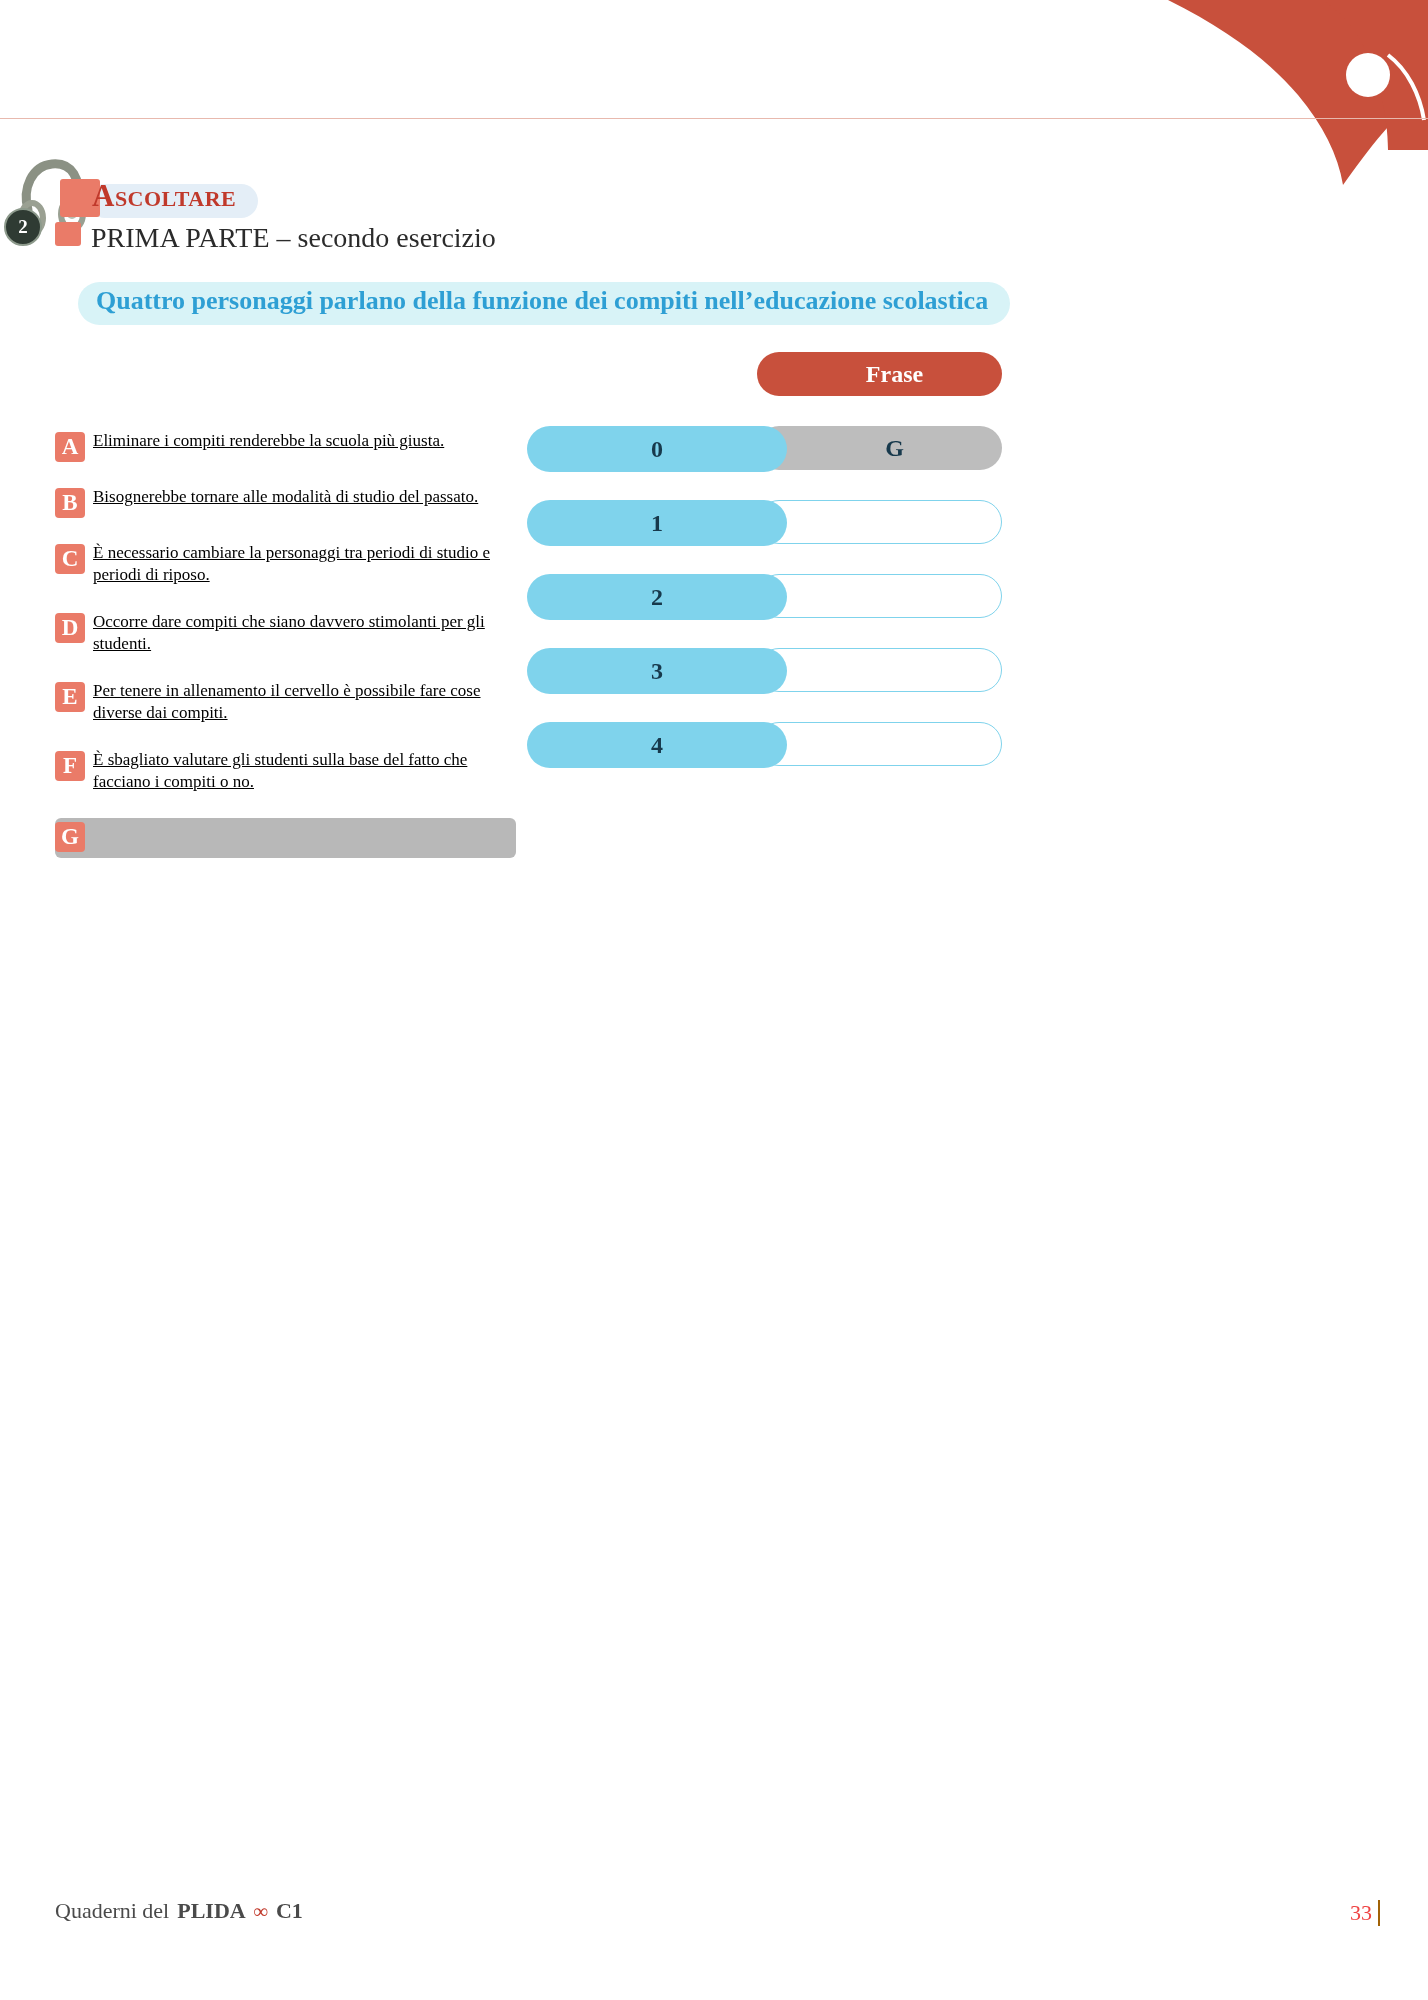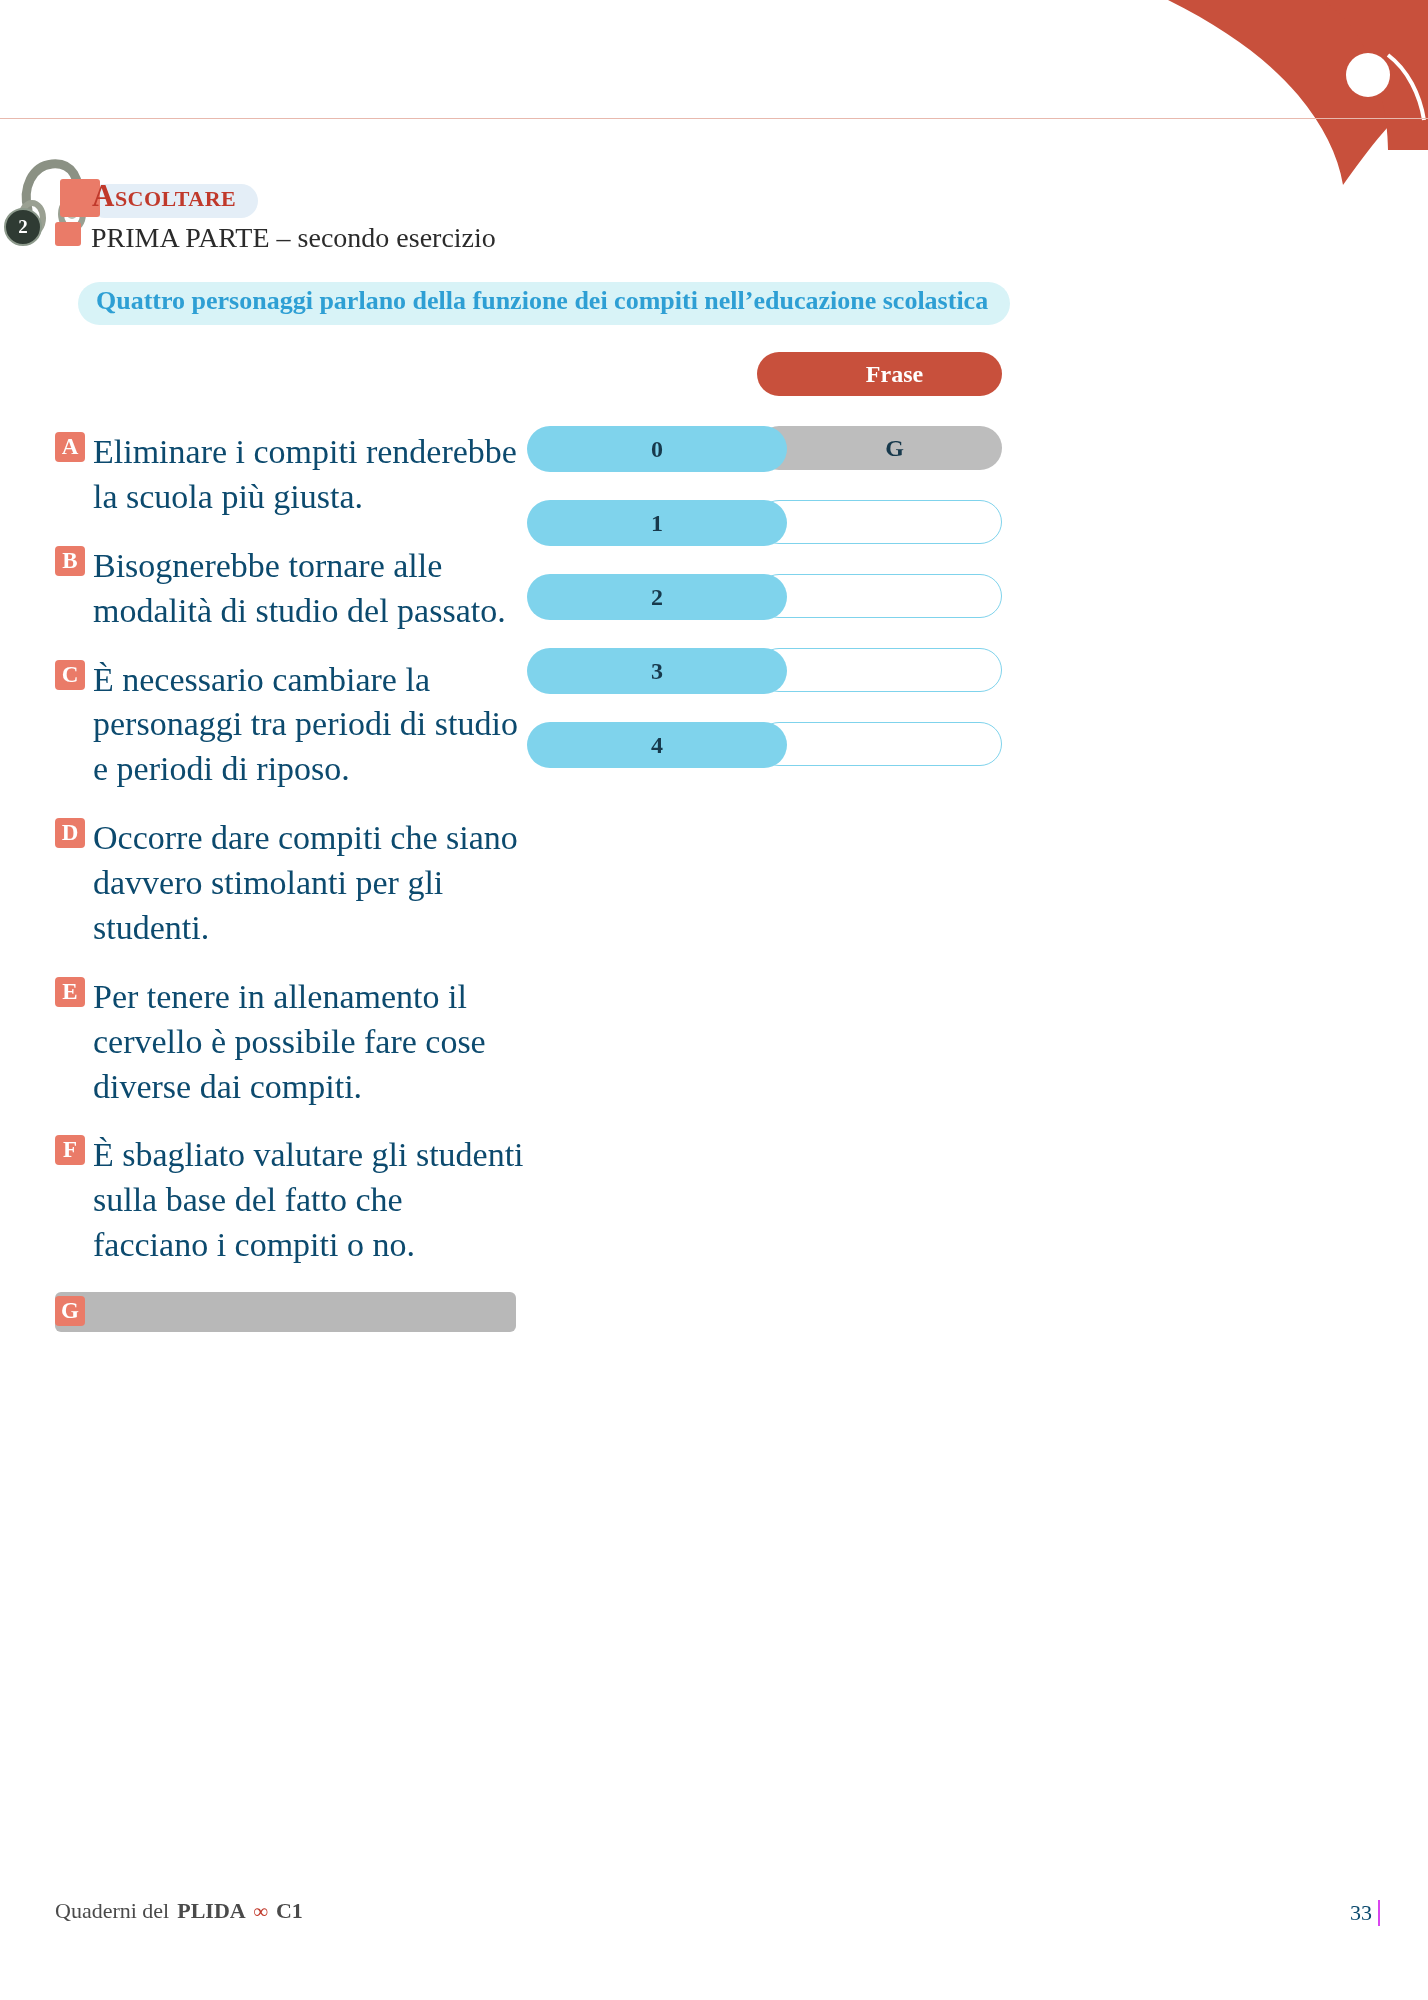--- a/index.html
+++ b/index.html
@@ -61,21 +61,21 @@
 
   
   .items{position:absolute;left:55px;top:430px;width:470px;}
   .item{display:flex;margin-bottom:24px;align-items:flex-start;}
   .item-badge{
     flex:0 0 auto;width:30px;height:30px;background:#ea7b68;border-radius:4px;
     color:#ffffff;font-size:23px;font-weight:bold;font-family:"Liberation Serif",serif;
     display:flex;align-items:center;justify-content:center;margin-right:8px;margin-top:2px;
   }
   .item-text{
-    font-size:34px;line-height:1.32;color:#0c4a6e;font-family:"Liberation Serif",serif;
+    font-size:17px;line-height:1.32;color:#000000;font-family:"Liberation Serif",serif;text-decoration:underline;
   }
   .item.highlighted{
     background:#b8b8b8;border-radius:6px;padding:2px 6px 6px 0;margin-left:0;width:455px;
   }
   .item.highlighted .item-badge{margin-left:0;}
 
   
   .table{position:absolute;left:527px;top:352px;width:475px;}
   .trow{position:relative;height:46px;margin-bottom:28px;}
 
@@ -98,22 +98,22 @@
   .tright.empty{background:#ffffff;border:1.5px solid #7fd3ec;}
 
   
   .footer{
     position:absolute;left:55px;top:1898px;font-size:22px;color:#4a4a4a;
     font-family:"Liberation Serif",serif;display:flex;align-items:baseline;gap:8px;
   }
   .footer .bold{font-weight:bold;text-align:right;}
   .footer .mark{color:#c0392b;font-weight:bold;font-size:20px;}
   .pagenum{
-    position:absolute;right:48px;top:1900px;font-size:22px;color:#0c4a6e;
-    font-family:"Liberation Serif",serif;border-right:2px solid #d946ef;padding-right:6px;
+    position:absolute;right:48px;top:1900px;font-size:22px;color:#ef4444;
+    font-family:"Liberation Serif",serif;border-right:2px solid #a16207;padding-right:6px;
   }
 </style>
 </head>
 <body>
 
 <div class="deco-wrap">
   <svg width="560" height="250" viewBox="0 0 560 250">
     <path d="M560,0 L300,0 C360,30 400,60 430,95 C455,125 470,155 475,185 C500,150 530,110 560,90 Z" fill="#c8503c"></path>
     <path d="M455,0 C470,10 485,25 495,45 C510,75 520,115 520,150 L560,150 L560,0 Z" fill="#c8503c"></path>
     <circle cx="500" cy="75" r="22" fill="#ffffff"></circle>

